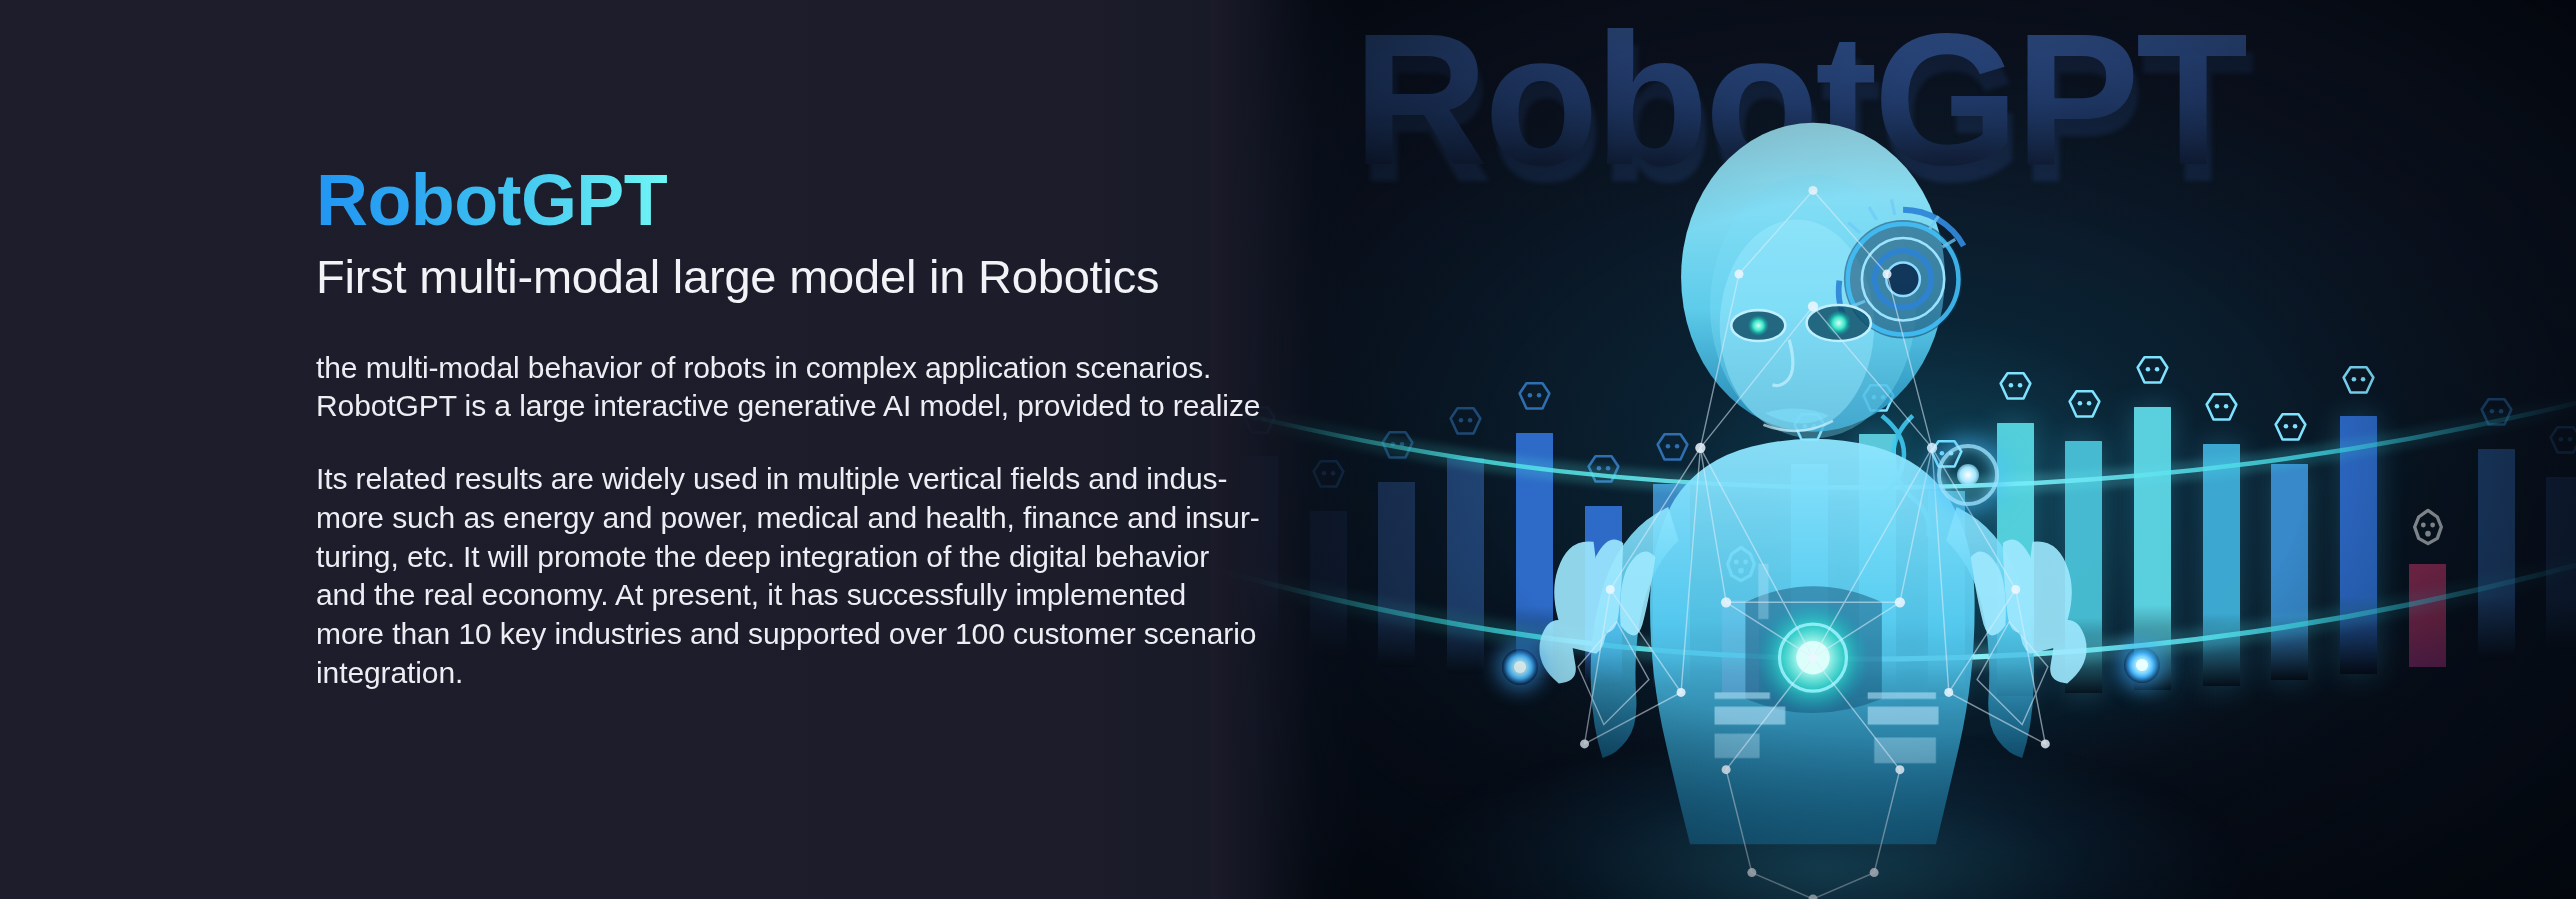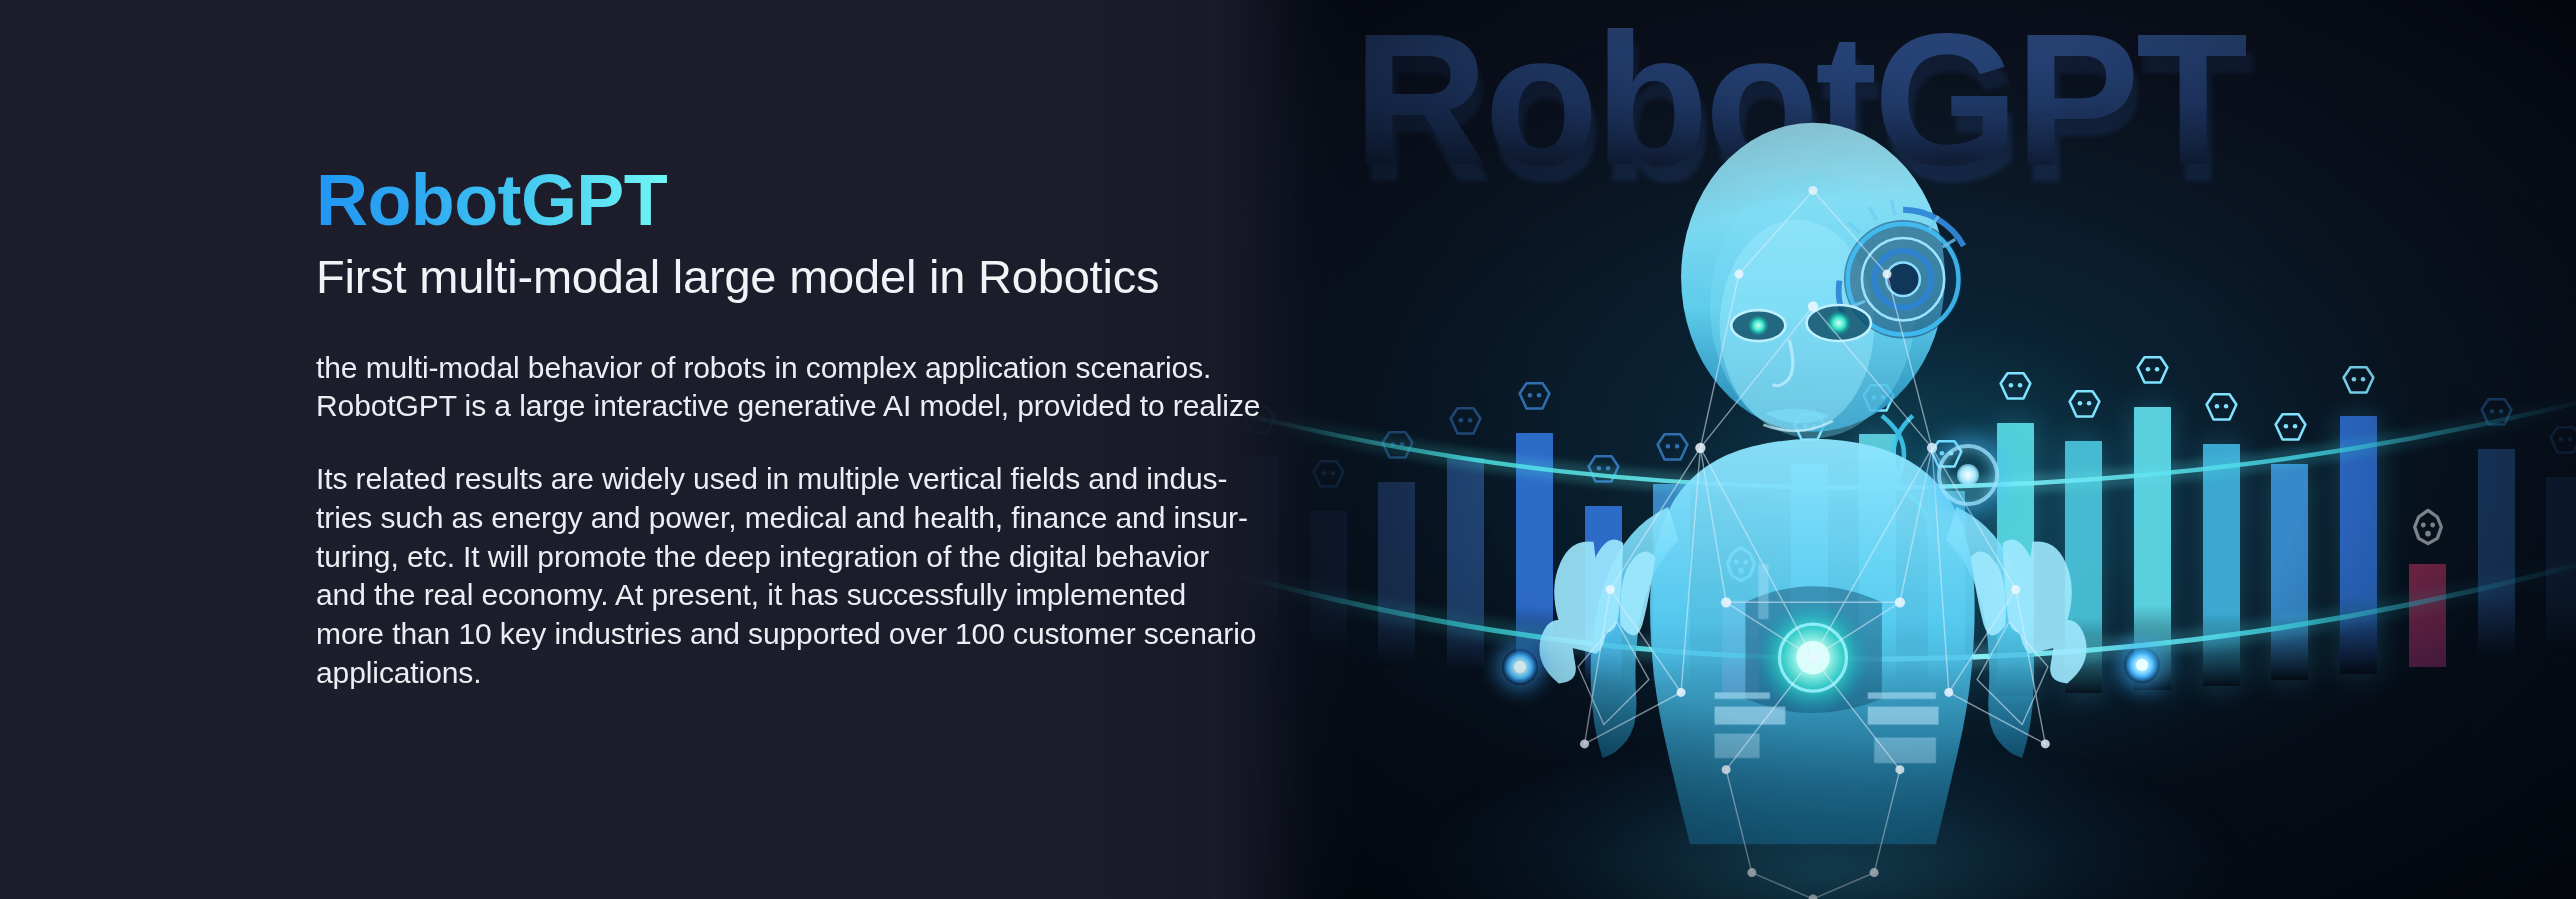--- a/index.html
+++ b/index.html
@@ -96,25 +96,25 @@
 
     <div class="body-copy">
 
       <p>
         <span class="ln">the multi-modal behavior of robots in complex application scenarios.</span>
         <span class="ln">RobotGPT is a large interactive generative AI model, provided to realize</span>
       </p>
 
       <p>
         <span class="ln">Its related results are widely used in multiple vertical fields and indus-</span>
-        <span class="ln">tries such as energy and power, medical and health, finance and insur-</span>
+        <span class="ln">more such as energy and power, medical and health, finance and insur-</span>
         <span class="ln">turing, etc. It will promote the deep integration of the digital behavior</span>
         <span class="ln">and the real economy. At present, it has successfully implemented</span>
         <span class="ln">more than 10 key industries and supported over 100 customer scenario</span>
-        <span class="ln">applications.</span>
+        <span class="ln">integration.</span>
       </p>
 
     </div>
   </div>
 
   <div class="art-panel">
 
     <div class="watermark2">RobotGPT</div>
     <div class="watermark">RobotGPT</div>
 

